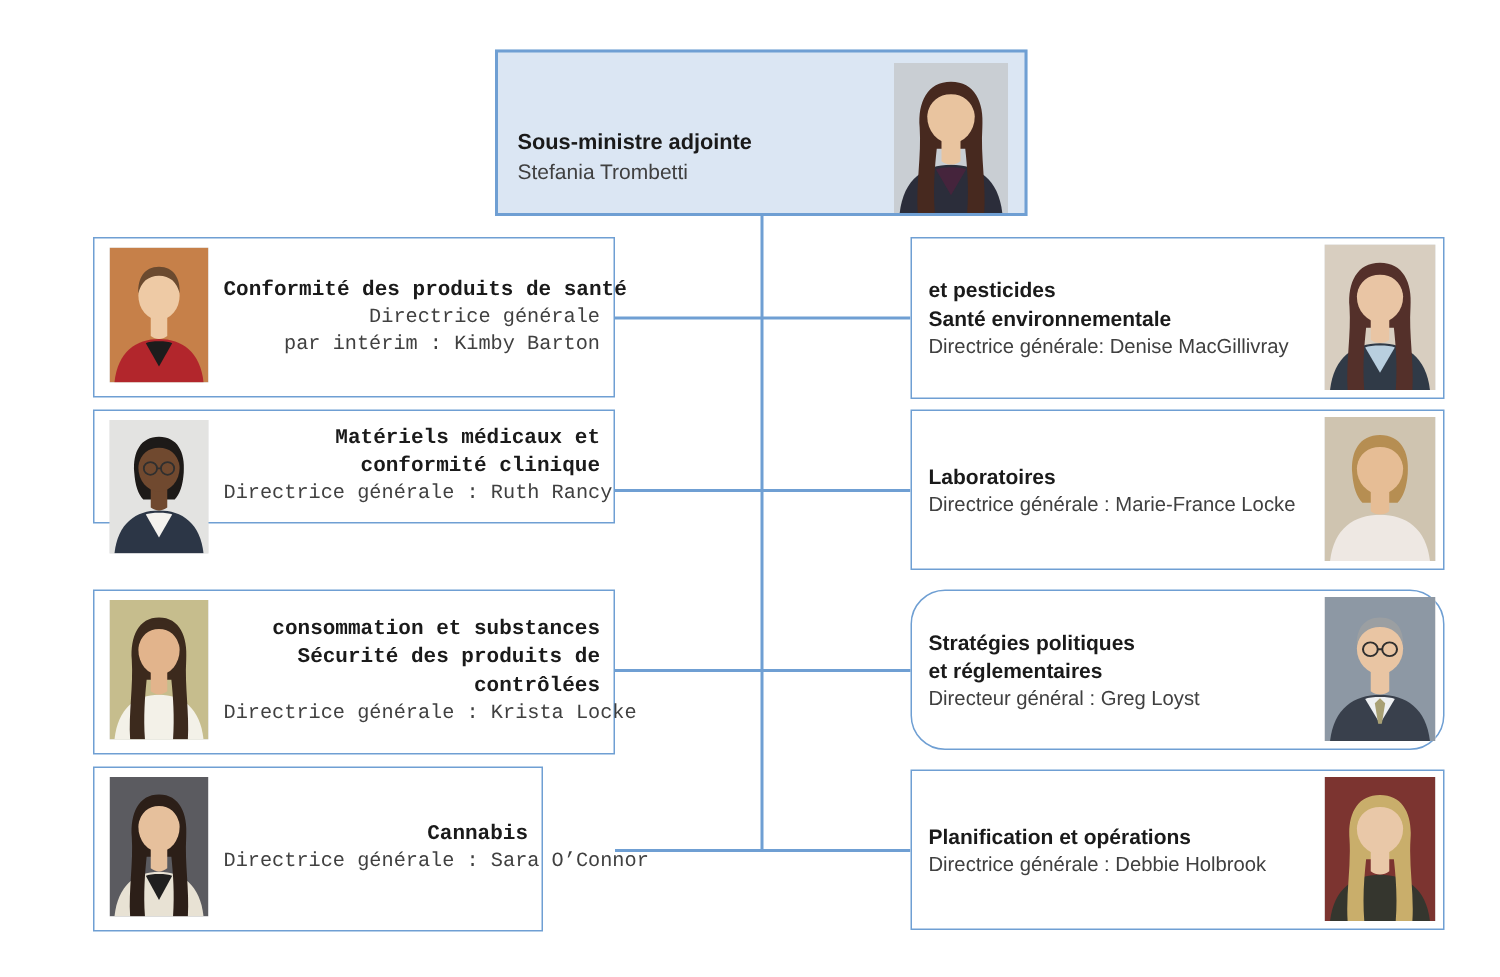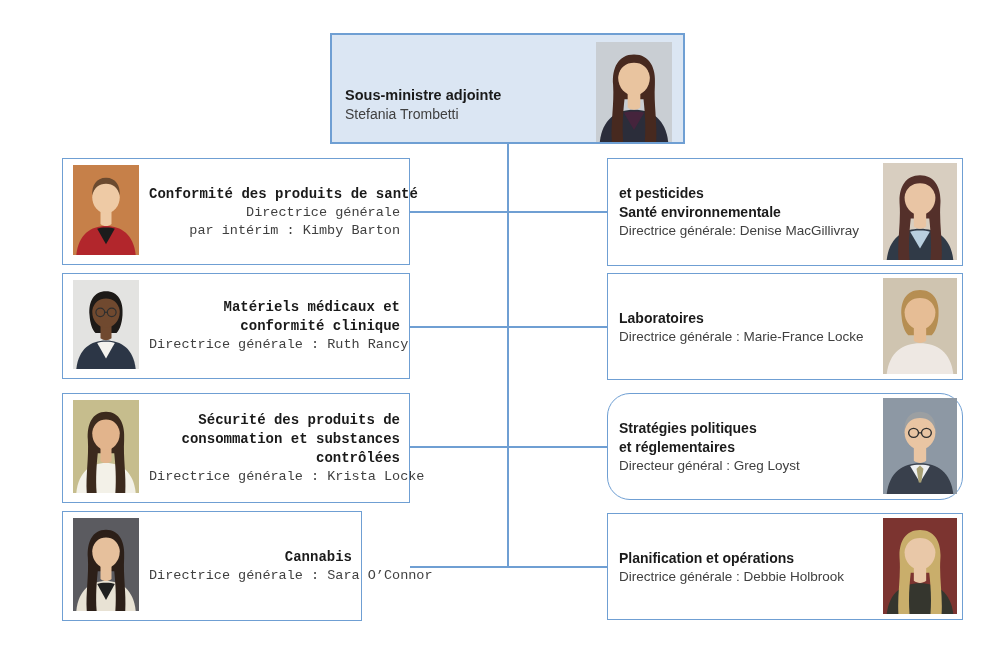--- a/index.html
+++ b/index.html
@@ -72,21 +72,21 @@
             <ellipse cx="30" cy="30" rx="12.5" ry="15" fill="#eecaa5"></ellipse>
             <path d="M30 12 C21 12 17 19.5 17.5 28.5 C19 21.5 23.5 17.5 30 17.5 C36.5 17.5 41 21.5 42.5 28.5 C43 19.5 39 12 30 12 Z" fill="#6b4a2f"></path>
           </svg>
         </div>
         <div class="node-text align-right">
           <div class="node-title">Conformité des produits de santé</div>
           <div class="node-sub">Directrice générale</div>
           <div class="node-sub">par intérim : Kimby Barton</div>
         </div>
       </div>
-      <div class="node" style="left: 62px; top: 273px; width: 348px; height: 106px; padding-left: 36px;">
+      <div class="node" style="left: 62px; top: 273px; width: 348px; height: 76px; padding-left: 36px;">
         <div class="photo" style="left: 10px; top: 6px; width: 66px; height: 89px;">
           <svg viewBox="0 0 60 84" preserveAspectRatio="none" xmlns="http://www.w3.org/2000/svg">
             <rect x="0" y="0" width="60" height="84" fill="#e3e3e1"></rect>
             <path d="M3 84 C5 65 16 57 30 57 C44 57 55 65 57 84 Z" fill="#2c3646"></path>
             <path d="M22 59.5 C25 58 35 58 38 59.5 L30 74 Z" fill="#f4f2ee"></path>
             <path d="M30 10.5 C19 10.5 14 20 15 33 C15.5 41 17.5 47 20.5 50 L39.5 50 C42.5 47 44.5 41 45 33 C46 20 41 10.5 30 10.5 Z" fill="#1d1a18"></path>
             <path d="M25 40 L35 40 L35 55 C32 57.5 28 57.5 25 55 Z" fill="#70492f"></path>
             <ellipse cx="30" cy="30" rx="12.5" ry="15" fill="#70492f"></ellipse>
             <path d="M30 12 C21 12 17 19.5 17.5 28.5 C19 21.5 23.5 17.5 30 17.5 C36.5 17.5 41 21.5 42.5 28.5 C43 19.5 39 12 30 12 Z" fill="#1d1a18"></path>
             <g fill="none" stroke="#2f2f2f" stroke-width="1.1">
@@ -107,22 +107,22 @@
           <svg viewBox="0 0 60 84" preserveAspectRatio="none" xmlns="http://www.w3.org/2000/svg">
             <rect x="0" y="0" width="60" height="84" fill="#c6bd8d"></rect>
             <path d="M3 84 C5 65 16 57 30 57 C44 57 55 65 57 84 Z" fill="#f3f1e8"></path>
             <path d="M30 10.5 C17.5 10.5 12.5 22 13.5 36 C14.5 52 11.5 68 12.5 84 L21.5 84 C20.5 70 21.5 58 22.5 48 L37.5 48 C38.5 58 39.5 70 38.5 84 L47.5 84 C48.5 68 45.5 52 46.5 36 C47.5 22 42.5 10.5 30 10.5 Z" fill="#3c2a1d"></path>
             <path d="M25 40 L35 40 L35 55 C32 57.5 28 57.5 25 55 Z" fill="#e2b48c"></path>
             <ellipse cx="30" cy="30" rx="12.5" ry="15" fill="#e2b48c"></ellipse>
             <path d="M30 12 C21 12 17 19.5 17.5 28.5 C19 21.5 23.5 17.5 30 17.5 C36.5 17.5 41 21.5 42.5 28.5 C43 19.5 39 12 30 12 Z" fill="#3c2a1d"></path>
           </svg>
         </div>
         <div class="node-text align-right">
+          <div class="node-title">consommation et substances</div>
           <div class="node-title">Sécurité des produits de</div>
-          <div class="node-title">consommation et substances</div>
           <div class="node-title">contrôlées</div>
           <div class="node-sub">Directrice générale : Krista Locke</div>
         </div>
       </div>
       <div class="node" style="left: 62px; top: 511px; width: 300px; height: 110px;">
         <div class="photo" style="left: 10px; top: 6px; width: 66px; height: 93px;">
           <svg viewBox="0 0 60 84" preserveAspectRatio="none" xmlns="http://www.w3.org/2000/svg">
             <rect x="0" y="0" width="60" height="84" fill="#5b5b60"></rect>
             <path d="M3 84 C5 65 16 57 30 57 C44 57 55 65 57 84 Z" fill="#e8e2d4"></path>
             <path d="M22 59.5 C25 58 35 58 38 59.5 L30 74 Z" fill="#1f1f1f"></path>

